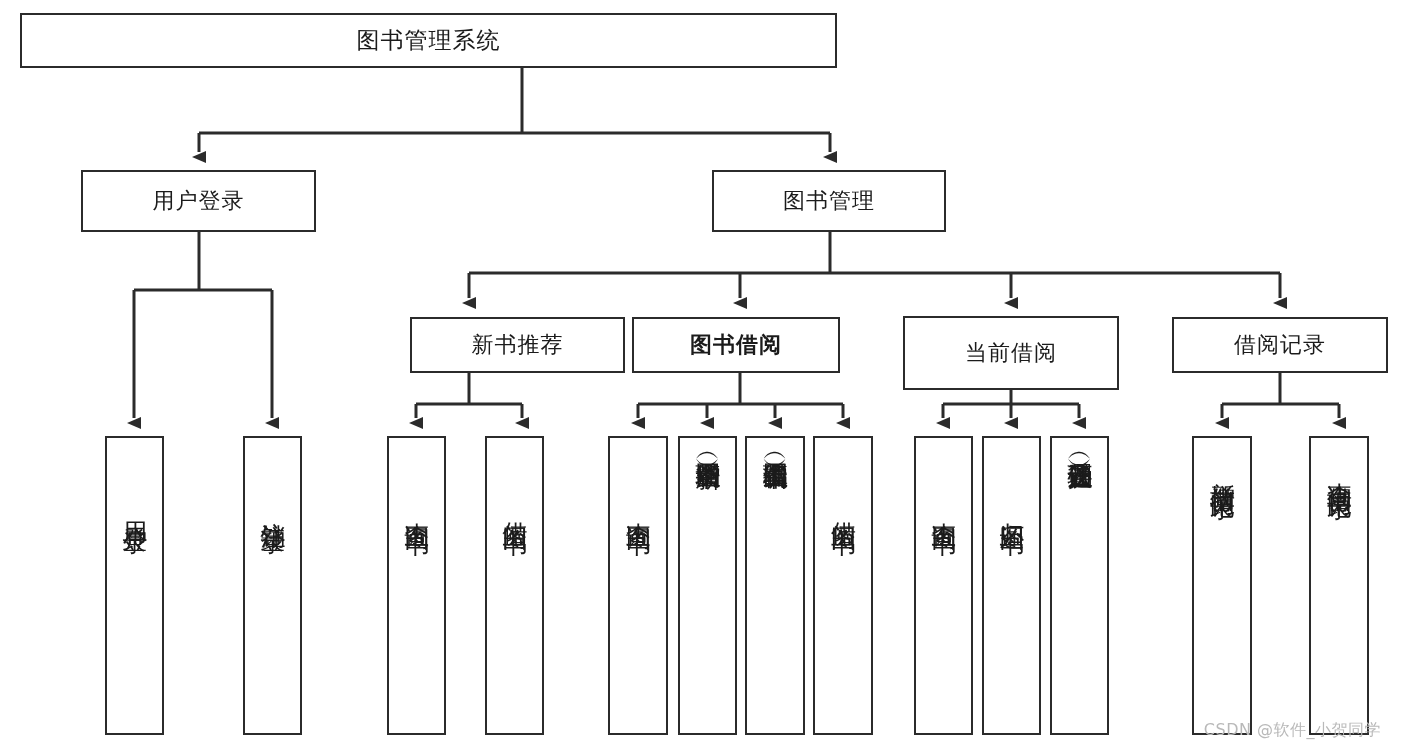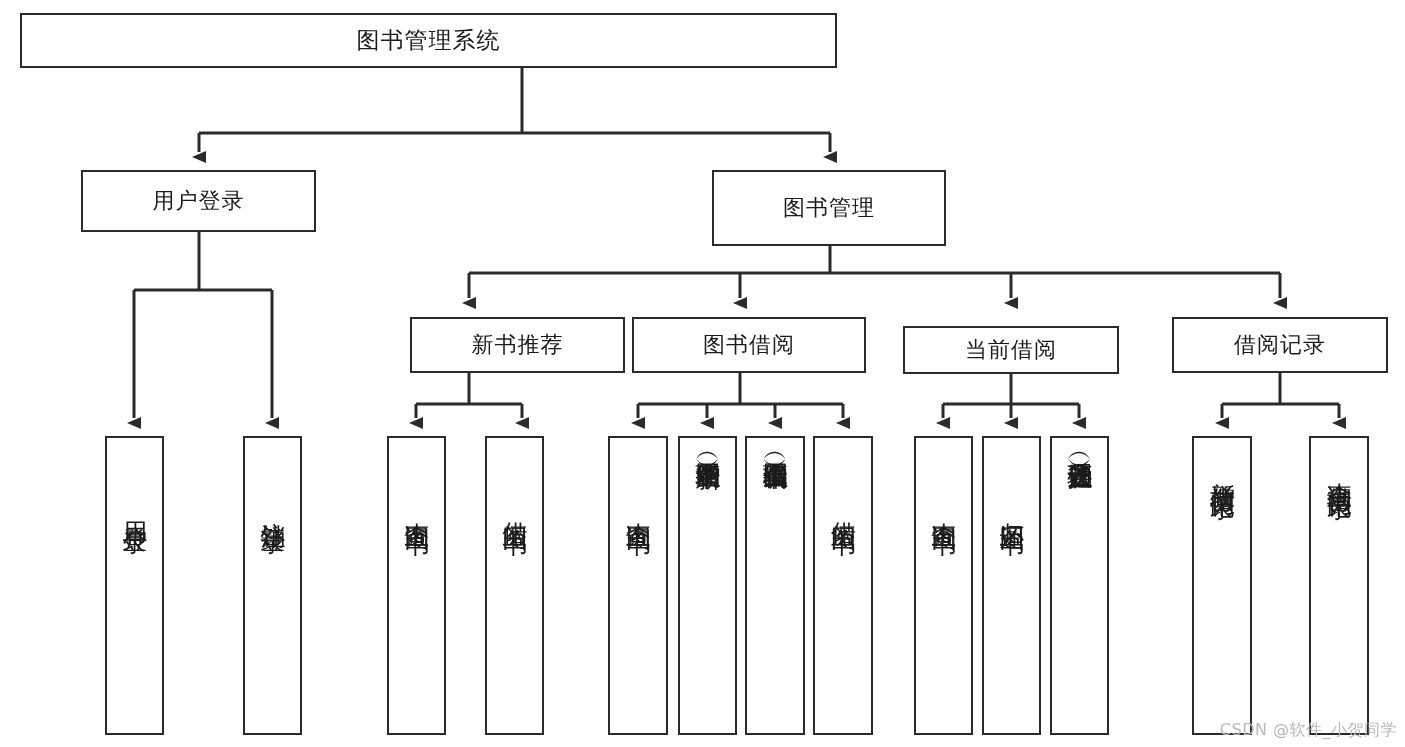--- a/index.html
+++ b/index.html
@@ -38,21 +38,21 @@
     font-size:25px;
     line-height:1.04;
     letter-spacing:3px;
     white-space:nowrap;
     color:#1b1b1b;
   }
   .vtext.tight{ letter-spacing:0px; }
 
   .watermark{
     position:absolute;
-    right:8px;
+    right:24px;
     bottom:6px;
     font-size:16px;
     color:#b9b9b9;
     letter-spacing:0.5px;
     z-index:5;
     white-space:nowrap;
   }
 </style>
 </head>
 <body>
@@ -109,31 +109,31 @@
     </g>
   </svg>
 
   <div class="node horiz root" style="left:20px;top:13px;width:817px;height:55px;">
     <span>图书管理系统</span>
   </div>
 
   <div class="node horiz" style="left:81px;top:170px;width:235px;height:62px;">
     <span>用户登录</span>
   </div>
-  <div class="node horiz" style="left:712px;top:170px;width:234px;height:76px;">
+  <div class="node horiz" style="left:712px;top:170px;width:234px;height:62px;">
     <span>图书管理</span>
   </div>
 
   <div class="node horiz" style="left:362px;top:317px;width:215px;height:56px;margin-left:48px;">
     <span>新书推荐</span>
   </div>
-  <div class="node horiz" style="left:632px;top:317px;width:234px;height:56px;">
+  <div class="node horiz" style="left:632px;top:317px;width:208px;height:56px;font-weight:bold;">
     <span>图书借阅</span>
   </div>
-  <div class="node horiz" style="left:903px;top:326px;width:216px;height:48px;align-items:center;">
+  <div class="node horiz" style="left:903px;top:316px;width:216px;height:74px;align-items:center;">
     <span>当前借阅</span>
   </div>
   <div class="node horiz" style="left:1172px;top:317px;width:216px;height:56px;">
     <span>借阅记录</span>
   </div>
 
   <div class="node leaf" style="left:105px;top:436px;width:59px;height:299px;">
     <span class="vtext" style="margin-top:58px;">用户登录</span>
   </div>
   <div class="node leaf" style="left:243px;top:436px;width:59px;height:299px;">

